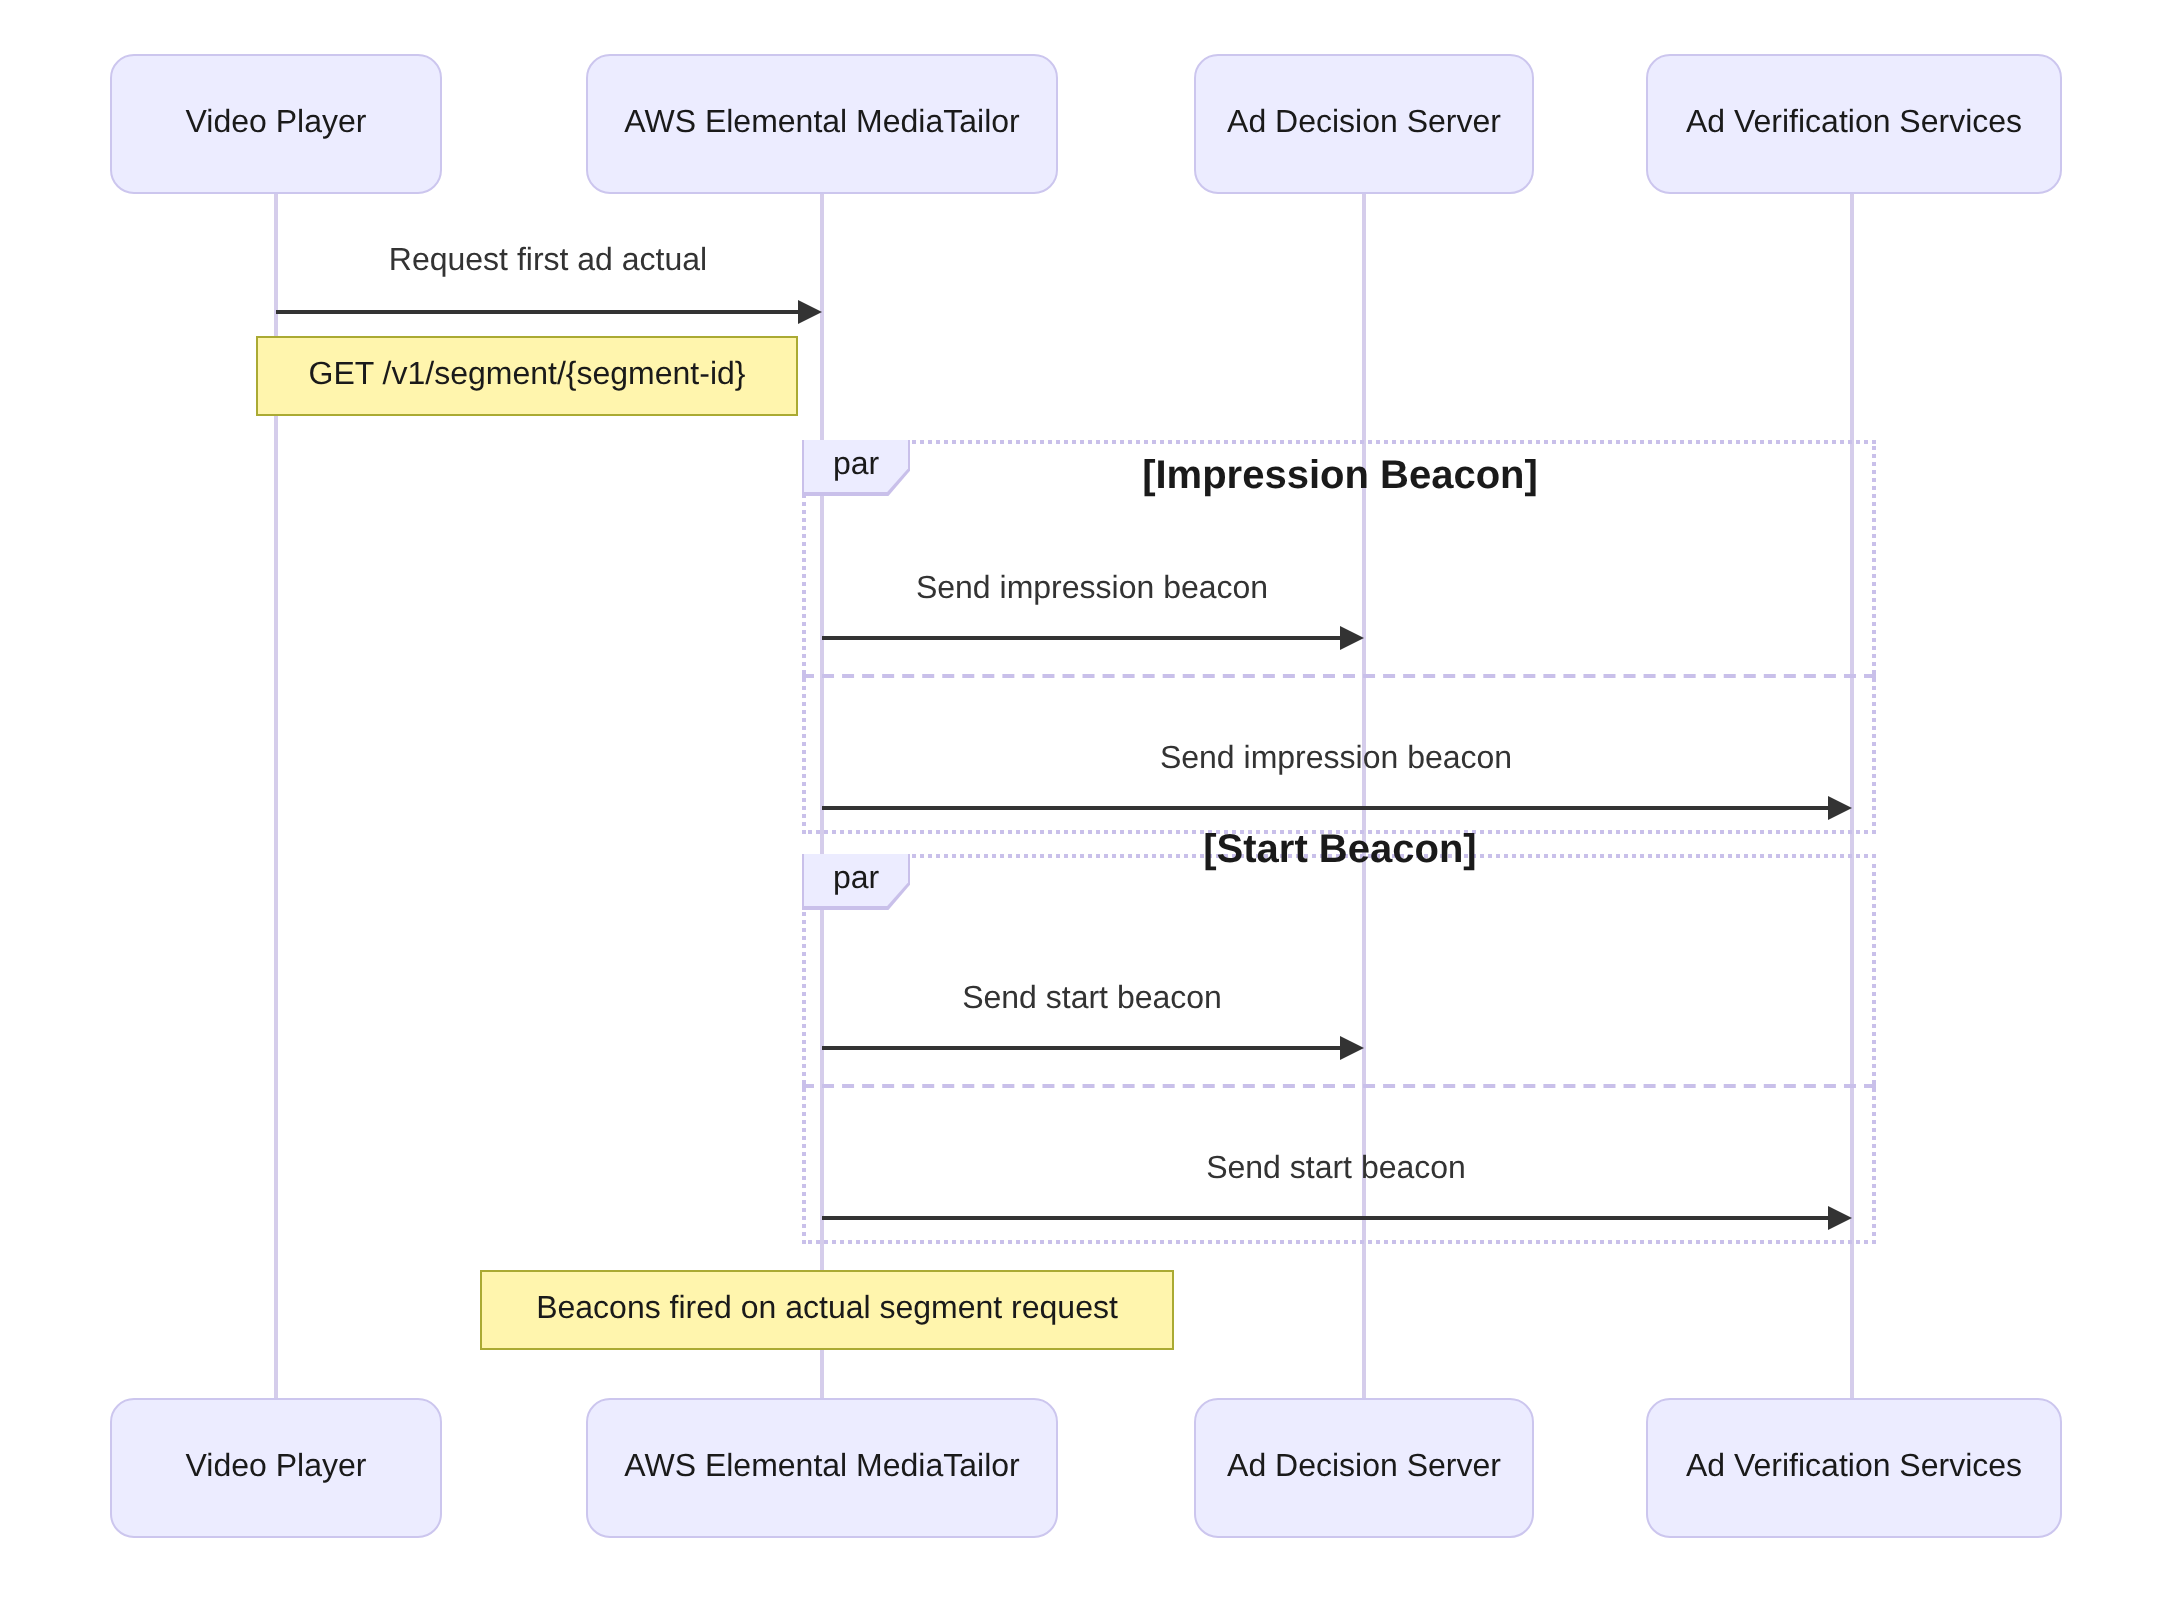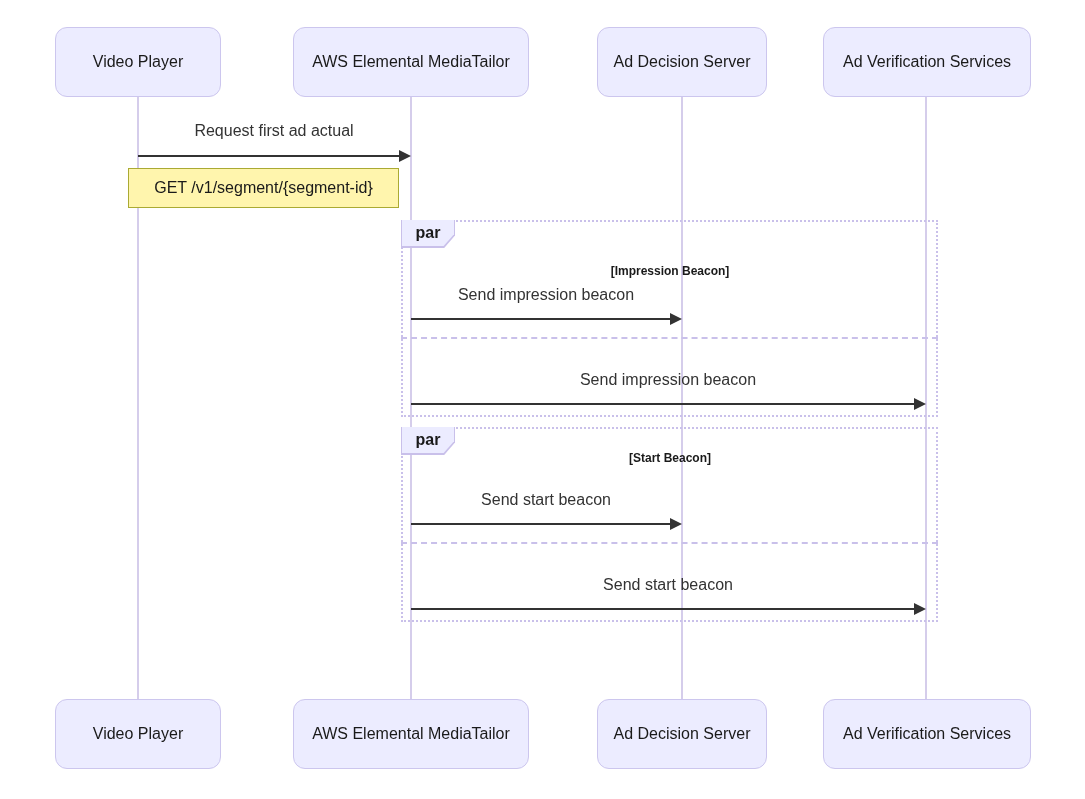--- a/index.html
+++ b/index.html
@@ -95,31 +95,30 @@
     left: 1px;
     top: 0;
     width: 52px;
     height: 26px;
     background: var(--actor-fill);
     clip-path: polygon(0 0, 100% 0, 100% 55%, 80% 100%, 0 100%);
     display: flex;
     align-items: center;
     justify-content: center;
     font-size: 16px;
-    font-weight: bold;
+    font-weight: normal;
     color: #1a1a1a;
   }
   .par-condition {
     position: absolute;
     transform: translateX(-50%);
-    font-size: 12px;
+    font-size: 20px;
     font-weight: bold;
     color: #1a1a1a;
     white-space: nowrap;
-    margin-top: 37px;
   }
 </style>
 </head>
 <body>
 
 <div id="canvas">
 
   <div class="lifeline" style="left:137px;"></div>
   <div class="lifeline" style="left:410px;"></div>
   <div class="lifeline" style="left:681px;"></div>
@@ -153,20 +152,21 @@
 
   <div class="msg-label" style="left:668px; top:576px;">Send start beacon</div>
   <div class="arrow-line" style="left:411px; top:608px; width:503px;"></div>
   <div class="arrow-head" style="left:914px; top:603px;"></div>
 
   <div class="msg-label" style="left:274px; top:122px;">Request first ad actual</div>
   <div class="arrow-line" style="left:138px; top:155px; width:261px;"></div>
   <div class="arrow-head" style="left:399px; top:150px;"></div>
 
   <div class="note" style="left:112px; top:168px; width:271px; height:40px;margin-left:16px;">GET /v1/segment/{segment-id}</div>
+  <div class="note" style="left:240px; top:635px; width:347px; height:40px;">Beacons fired on actual segment request</div>
 
   <div class="actor-box" style="left:55px; top:27px; width:166px;">Video Player</div>
   <div class="actor-box" style="left:293px; top:27px; width:236px;">AWS Elemental MediaTailor</div>
   <div class="actor-box" style="left:597px; top:27px; width:170px;">Ad Decision Server</div>
   <div class="actor-box" style="left:823px; top:27px; width:208px;">Ad Verification Services</div>
 
   <div class="actor-box" style="left:55px; top:699px; width:166px;">Video Player</div>
   <div class="actor-box" style="left:293px; top:699px; width:236px;">AWS Elemental MediaTailor</div>
   <div class="actor-box" style="left:597px; top:699px; width:170px;">Ad Decision Server</div>
   <div class="actor-box" style="left:823px; top:699px; width:208px;">Ad Verification Services</div>

